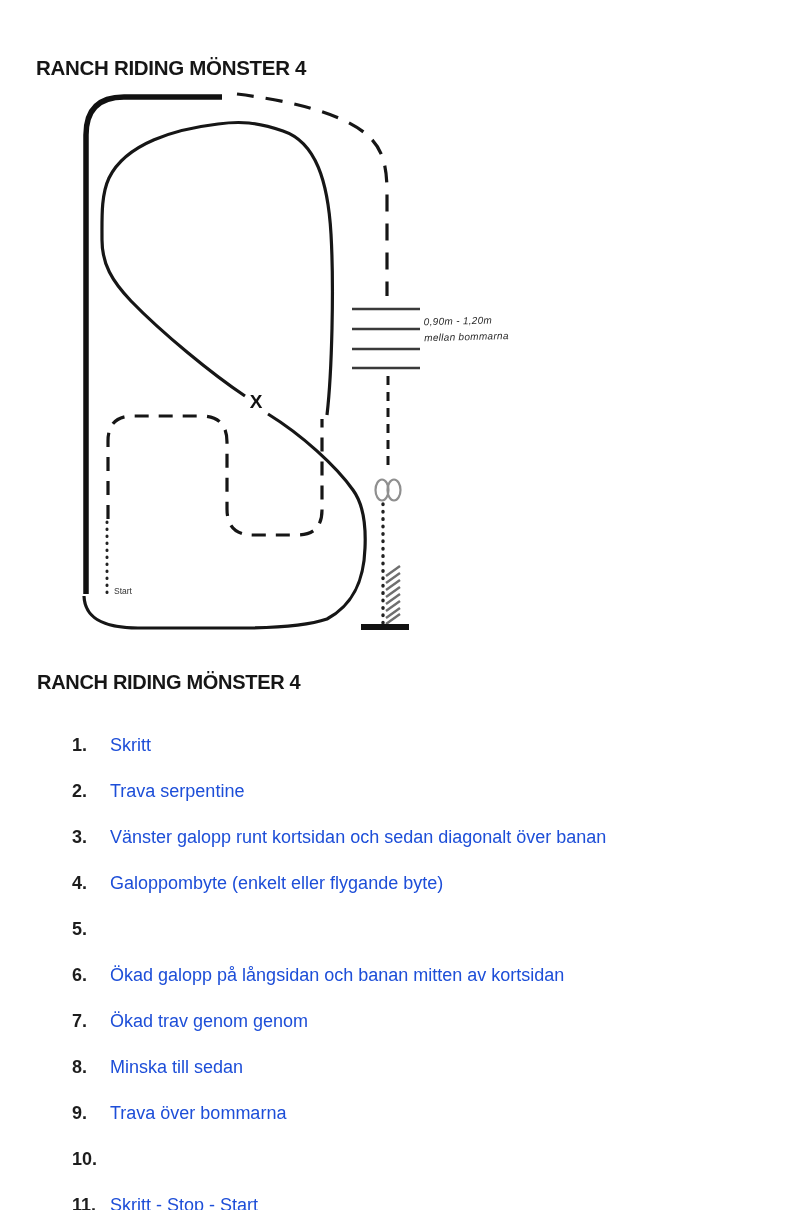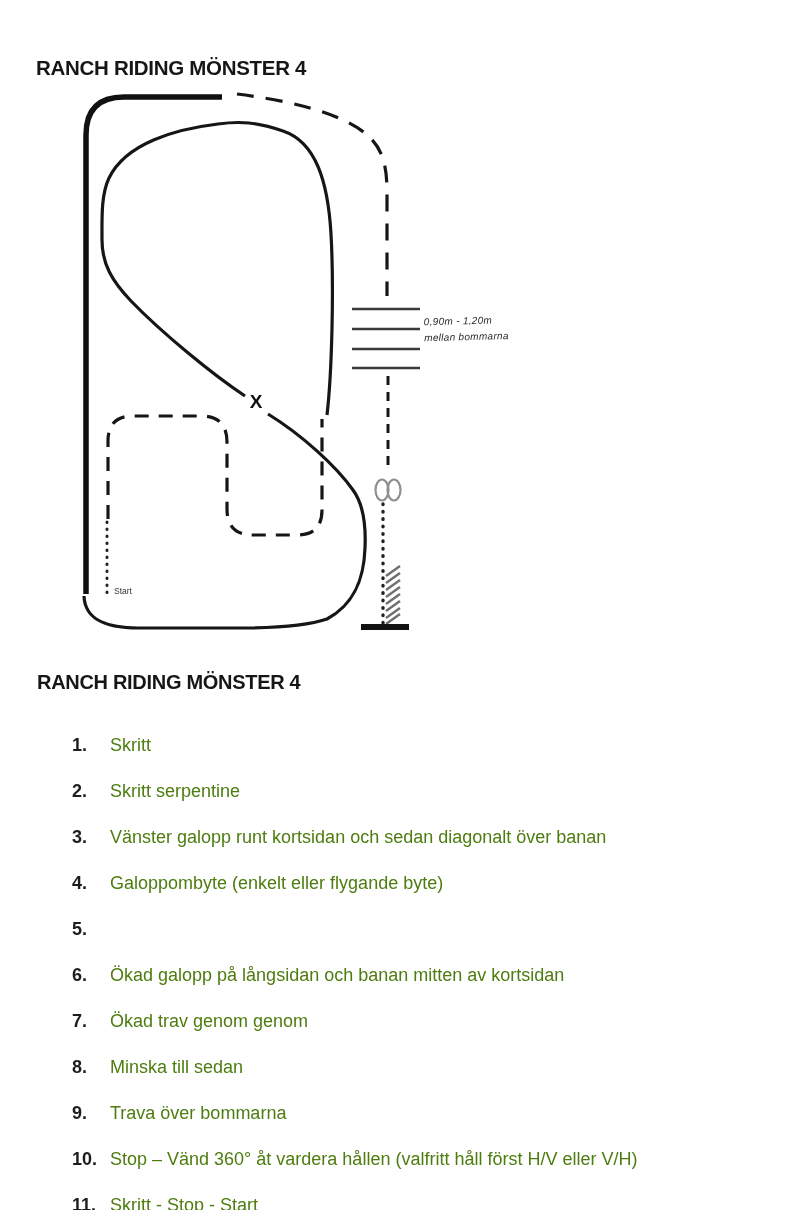--- a/index.html
+++ b/index.html
@@ -54,21 +54,21 @@
     font-size: 18px;
     line-height: 20px;
   }
   .item-num {
     font-weight: bold;
     width: 38px;
     flex-shrink: 0;
     padding-left: 2px;
   }
   .item-text {
-    color: #4d7c0f;
+    color: #1d4ed8;
   }
   .hand-note {
     font-style: italic;
     letter-spacing: 0.3px;
   }
 </style>
 </head>
 <body>
 
 <div id="page">
@@ -152,21 +152,21 @@
 
   <div class="section-heading">RANCH RIDING MÖNSTER 4</div>
 
   <ol class="pattern-list">
     <li>
       <span class="item-num">1.</span>
       <span class="item-text">Skritt</span>
     </li>
     <li>
       <span class="item-num">2.</span>
-      <span class="item-text">Skritt serpentine</span>
+      <span class="item-text">Trava serpentine</span>
     </li>
     <li>
       <span class="item-num">3.</span>
       <span class="item-text">Vänster galopp runt kortsidan och sedan diagonalt över banan</span>
     </li>
     <li>
       <span class="item-num">4.</span>
       <span class="item-text">Galoppombyte (enkelt eller flygande byte)</span>
     </li>
     <li>
@@ -183,21 +183,20 @@
     <li>
       <span class="item-num">8.</span>
       <span class="item-text">Minska till sedan</span>
     </li>
     <li>
       <span class="item-num">9.</span>
       <span class="item-text">Trava över bommarna</span>
     </li>
     <li>
       <span class="item-num">10.</span>
-      <span class="item-text">Stop – Vänd 360° åt vardera hållen (valfritt håll först H/V eller V/H)</span>
     </li>
     <li>
       <span class="item-num">11.</span>
       <span class="item-text">Skritt - Stop - Start</span>
     </li>
   </ol>
 
 </div>
 
 </body></html>

